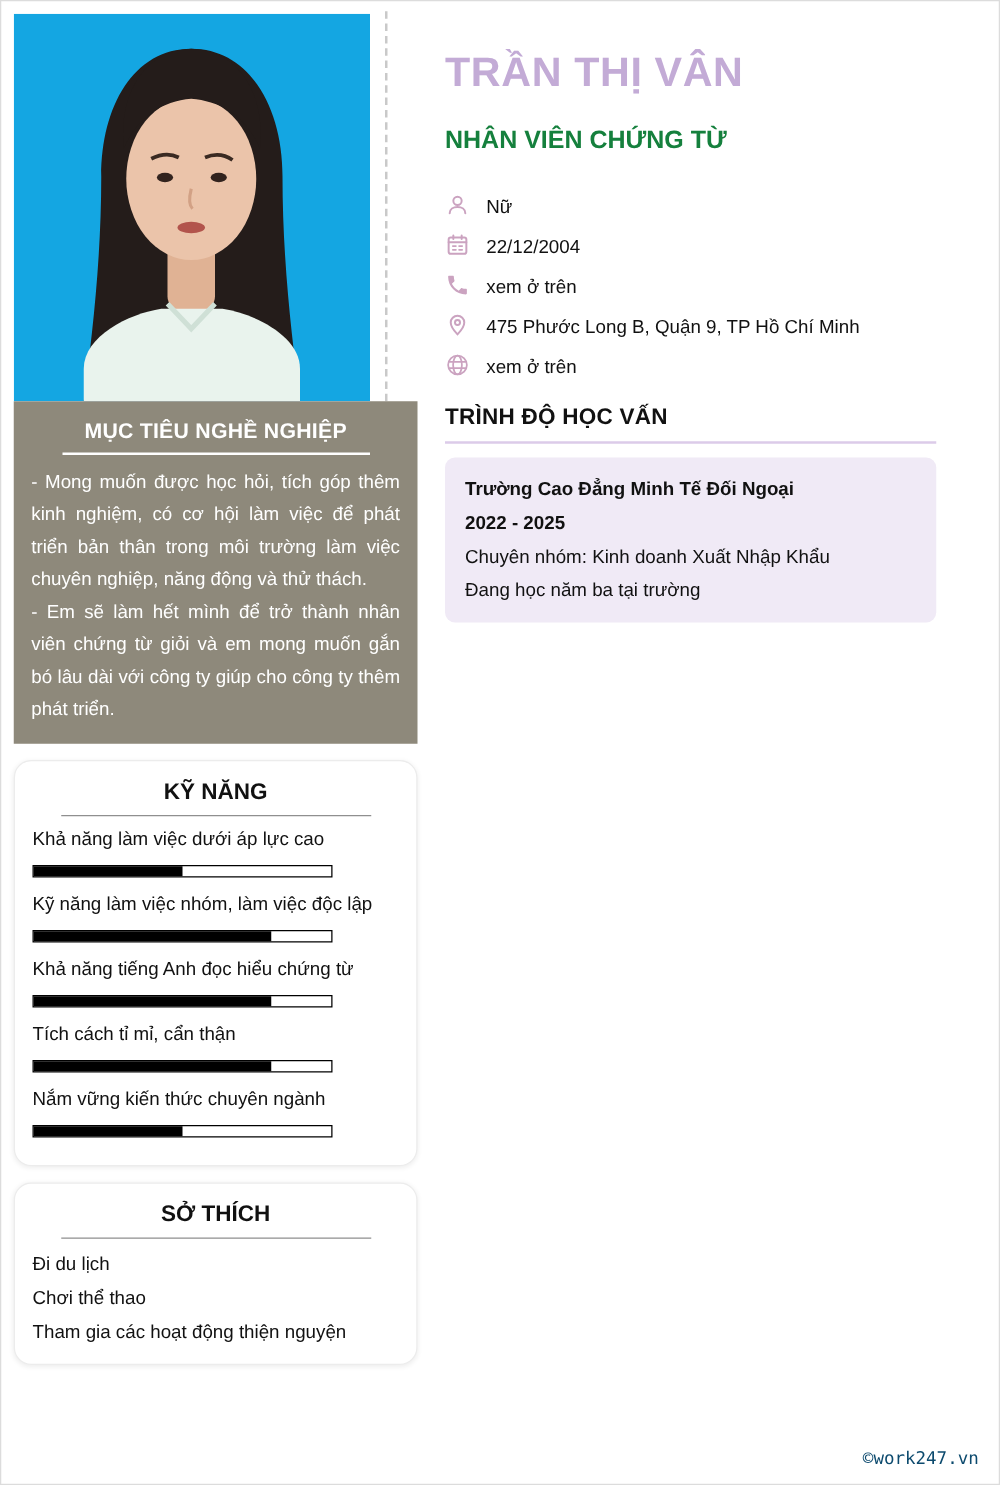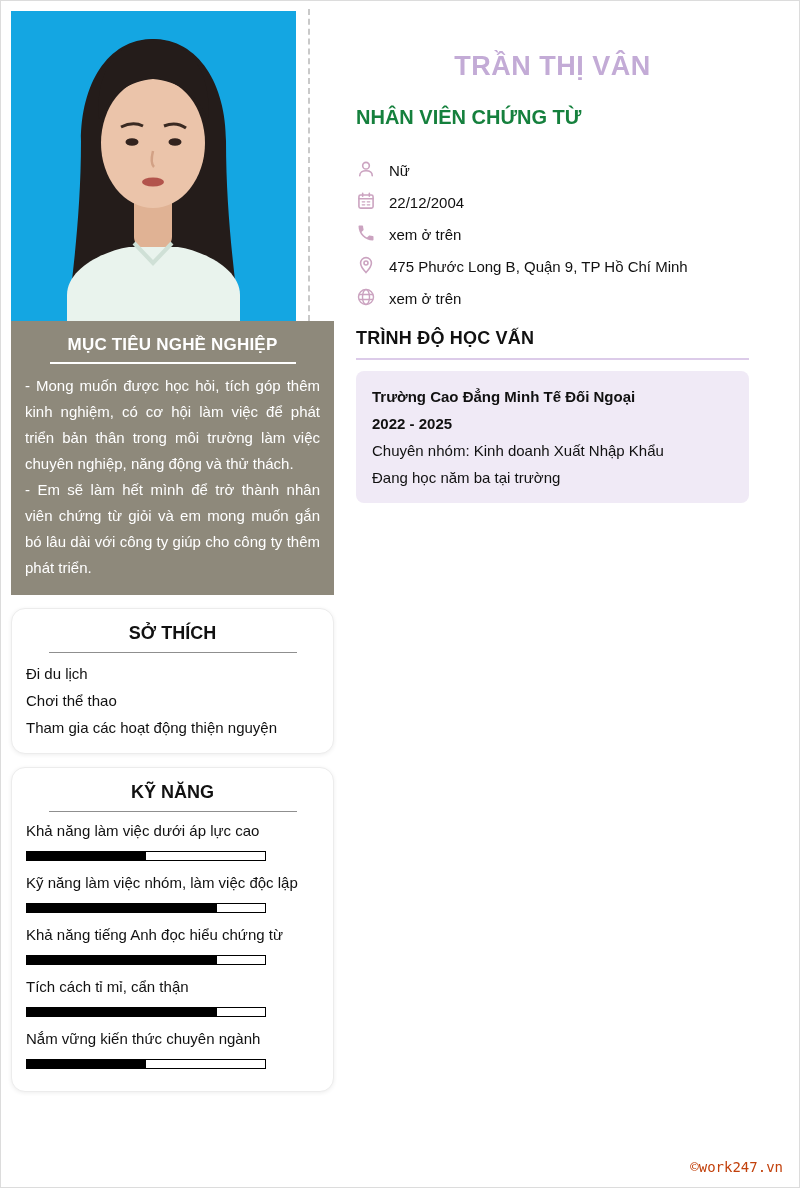--- a/index.html
+++ b/index.html
@@ -63,27 +63,26 @@
     height: 10px;
     border: 1.5px solid #000000;
     background: #ffffff;
   }
   .bar-fill { height: 100%; background: #000000; }
 
   
   .right-col { position: absolute; left: 355px; top: 38px; width: 393px; }
 
   .person-name {
-    margin: 12px;
-    font-size: 27px;
+    margin: 0;
+    font-size: 33px;
     font-weight: bold;
     color: #c3abd6;
     letter-spacing: 0.5px;
     white-space: nowrap;
-    text-align: center;
   }
   .job-title { margin: 24px 0 0 0; font-size: 20px; color: #15803d; }
 
   .contact { list-style: none; margin: 18px 0 0 0; padding: 0; }
   .contact li { display: flex; align-items: flex-end; gap: 13px; height: 32px; font-size: 15px; }
   .cicon { width: 20px; height: 20px; display: inline-flex; flex: 0 0 20px; }
   .cicon svg { display: block; }
 
   .sec-title { margin: 21px 0 0 0; font-size: 18px; letter-spacing: 0.2px; }
   .sec-underline { height: 2px; background: #dccbe9; margin-top: 9px; }
@@ -97,21 +96,21 @@
   }
   .lav-box p { margin: 0; }
   .b { font-weight: bold; }
 
   .watermark {
     position: absolute;
     right: 16px;
     bottom: 12px;
     font-family: "DejaVu Sans Mono", monospace;
     font-size: 14px;
-    color: #c2410c;
+    color: #0c4a6e;
   }
 </style>
 </head>
 <body>
 
 <div class="page">
   <div class="divider"></div>
 
   <aside class="left-col">
 
@@ -140,67 +139,67 @@
 
         <ellipse cx="142" cy="171" rx="11" ry="4.6" fill="#b2544c"></ellipse>
       </svg>
     </div>
 
     <section class="objective">
       <h2>MỤC TIÊU NGHỀ NGHIỆP</h2>
       <div class="obj-underline"></div>
       <p>- Mong muốn được học hỏi, tích góp thêm kinh nghiệm, có cơ hội làm việc để phát triển bản thân trong môi trường làm việc chuyên nghiệp, năng động và thử thách.</p>
       <p>- Em sẽ làm hết mình để trở thành nhân viên chứng từ giỏi và em mong muốn gắn bó lâu dài với công ty giúp cho công ty thêm phát triển.</p>
+    </section>
+
+    <section class="card">
+      <h2>KỸ NĂNG</h2>
+      <div class="card-underline"></div>
+
+      <div class="skill">
+        <div class="skill-label">Khả năng làm việc dưới áp lực cao</div>
+        <div class="bar">
+            <div class="bar-fill" style="width: 50%;"></div>
+          </div>
+      </div>
+      <div class="skill">
+        <div class="skill-label">Kỹ năng làm việc nhóm, làm việc độc lập</div>
+        <div class="bar">
+            <div class="bar-fill" style="width: 80%;"></div>
+          </div>
+      </div>
+      <div class="skill">
+        <div class="skill-label">Khả năng tiếng Anh đọc hiểu chứng từ</div>
+        <div class="bar">
+            <div class="bar-fill" style="width: 80%;"></div>
+          </div>
+      </div>
+      <div class="skill">
+        <div class="skill-label">Tích cách tỉ mỉ, cẩn thận</div>
+        <div class="bar">
+            <div class="bar-fill" style="width: 80%;"></div>
+          </div>
+      </div>
+      <div class="skill">
+        <div class="skill-label">Nắm vững kiến thức chuyên ngành</div>
+        <div class="bar">
+            <div class="bar-fill" style="width: 50%;"></div>
+          </div>
+      </div>
     </section>
 
     <section class="card">
       <h2>SỞ THÍCH</h2>
       <div class="card-underline"></div>
       <ul class="plain-list">
         <li>Đi du lịch</li>
         <li>Chơi thể thao</li>
         <li>Tham gia các hoạt động thiện nguyện</li>
       </ul>
     </section>
-
-    <section class="card">
-      <h2>KỸ NĂNG</h2>
-      <div class="card-underline"></div>
-
-      <div class="skill">
-        <div class="skill-label">Khả năng làm việc dưới áp lực cao</div>
-        <div class="bar">
-            <div class="bar-fill" style="width: 50%;"></div>
-          </div>
-      </div>
-      <div class="skill">
-        <div class="skill-label">Kỹ năng làm việc nhóm, làm việc độc lập</div>
-        <div class="bar">
-            <div class="bar-fill" style="width: 80%;"></div>
-          </div>
-      </div>
-      <div class="skill">
-        <div class="skill-label">Khả năng tiếng Anh đọc hiểu chứng từ</div>
-        <div class="bar">
-            <div class="bar-fill" style="width: 80%;"></div>
-          </div>
-      </div>
-      <div class="skill">
-        <div class="skill-label">Tích cách tỉ mỉ, cẩn thận</div>
-        <div class="bar">
-            <div class="bar-fill" style="width: 80%;"></div>
-          </div>
-      </div>
-      <div class="skill">
-        <div class="skill-label">Nắm vững kiến thức chuyên ngành</div>
-        <div class="bar">
-            <div class="bar-fill" style="width: 50%;"></div>
-          </div>
-      </div>
-    </section>
   </aside>
 
   <main class="right-col">
     <h1 class="person-name">TRẦN THỊ VÂN</h1>
     <h2 class="job-title">NHÂN VIÊN CHỨNG TỪ</h2>
 
     <ul class="contact">
       <li>
         <span class="cicon">
           <svg width="20" height="20" viewBox="0 0 24 24" fill="none" stroke="#cba3c0" stroke-width="1.9" stroke-linecap="round">

